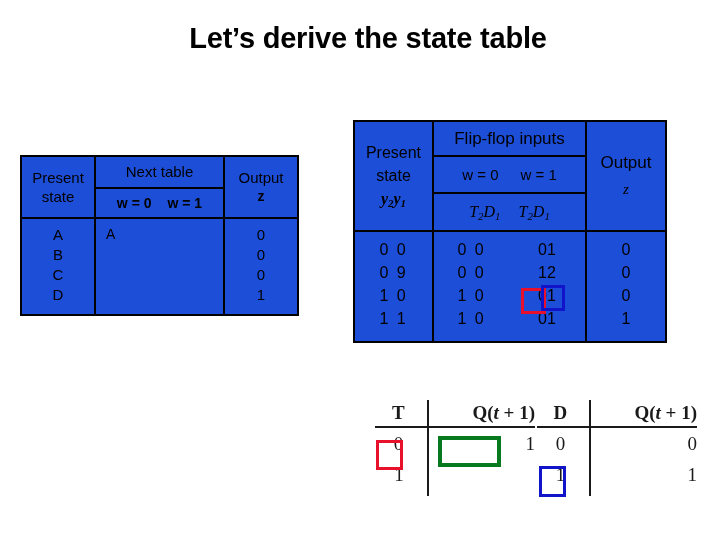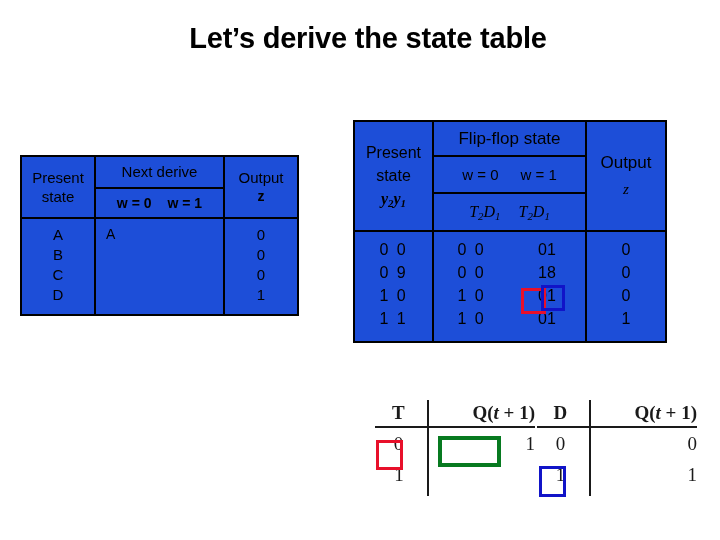--- a/index.html
+++ b/index.html
@@ -256,21 +256,21 @@
 
 <div id="slide-title">Let’s derive the state table</div>
 
 <div class="tbl" id="state-table">
   <div class="head">
     <div class="cell vline-r hline-b" id="st-present">
       <span>Present</span>
       <span>state</span>
     </div>
     <div class="cell vline-r hline-b" id="st-next">
-      <div class="nextlabel hline-b">Next derive</div>
+      <div class="nextlabel hline-b">Next table</div>
       <div class="wrow">
         <span>w = 0</span>
         <span>w = 1</span>
       </div>
     </div>
     <div class="cell hline-b" id="st-output">
       <span>Output</span>
       <span class="z">z</span>
     </div>
   </div>
@@ -294,21 +294,21 @@
 </div>
 
 <div class="tbl" id="ff-table">
   <div class="head">
     <div class="cell vline-r hline-b" id="ff-present">
       <span>Present</span>
       <span>state</span>
       <span style="font-style:italic;font-family:'Liberation Serif',serif;font-weight:bold;">y<sub>2</sub>y<sub>1</sub></span>
     </div>
     <div class="cell vline-r hline-b" id="ff-inputs">
-      <div class="r1 hline-b">Flip-flop state</div>
+      <div class="r1 hline-b">Flip-flop inputs</div>
       <div class="r2 hline-b">
         <span>w = 0</span>
         <span>w = 1</span>
       </div>
       <div class="r3">
         <span>T<sub>2</sub>D<sub>1</sub></span>
         <span>T<sub>2</sub>D<sub>1</sub></span>
       </div>
     </div>
     <div class="cell hline-b" id="ff-output">
@@ -323,21 +323,21 @@
       <span>1 0</span>
       <span>1 1</span>
     </div>
     <div class="cell vline-r" id="ff-body-inputs">
       <div class="irow">
         <span class="c0">0 0</span>
         <span class="c1">01</span>
       </div>
       <div class="irow">
         <span class="c0">0 0</span>
-        <span class="c1">18</span>
+        <span class="c1">12</span>
       </div>
       <div class="irow">
         <span class="c0">1 0</span>
         <span class="c1">01</span>
       </div>
       <div class="irow">
         <span class="c0">1 0</span>
         <span class="c1">01</span>
       </div>
     </div>

